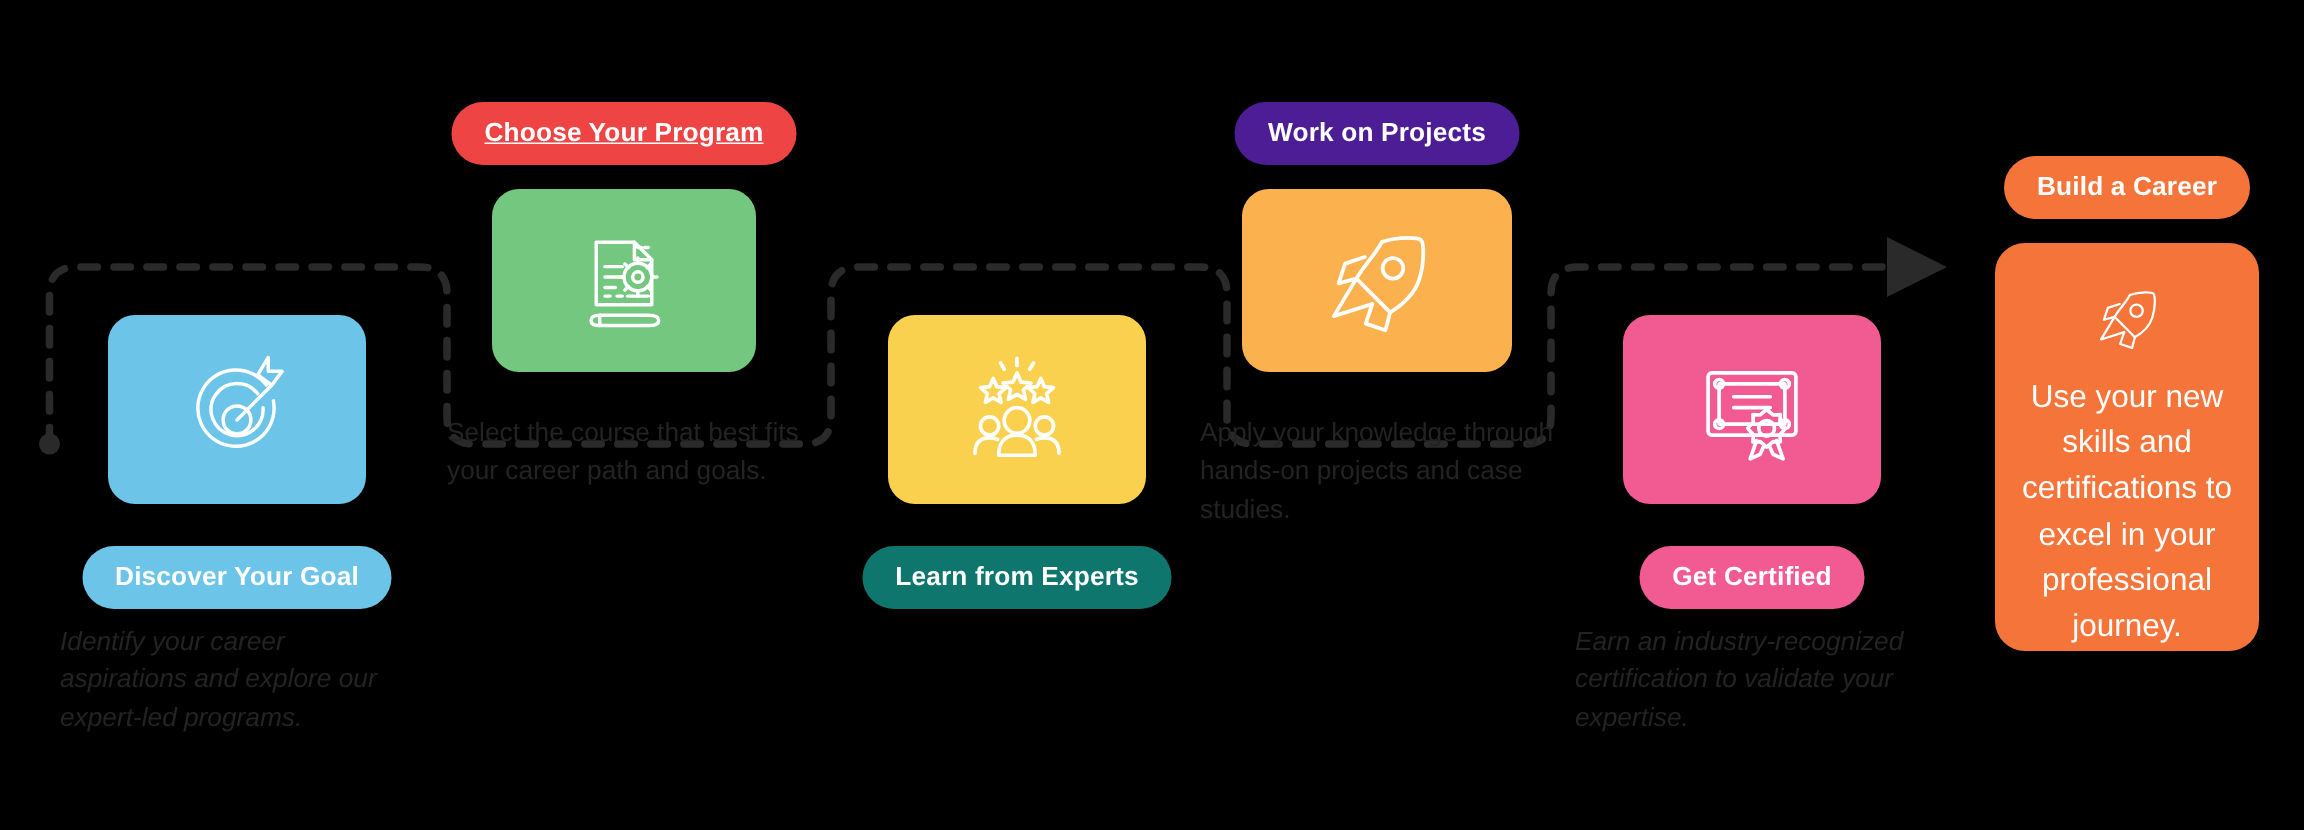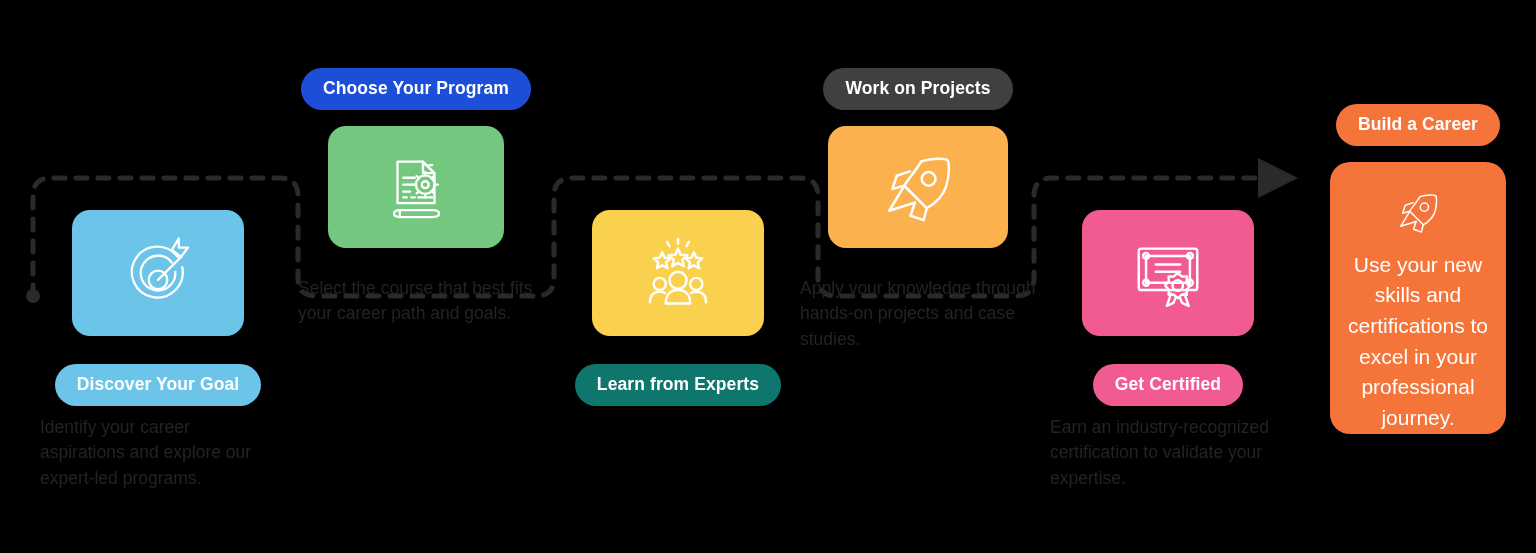--- a/index.html
+++ b/index.html
@@ -72,21 +72,21 @@
     text-align: left;
     color: #232323;
     font-size: 17.5px;
     line-height: 1.48;
     font-weight: 500;
   }
 
   
   .step.low .card  { order: 1; }
   .step.low .pill  { order: 2; margin-top: 28px; }
-  .step.low .desc  { order: 3; }
+  .step.low .desc  { order: 3; font-style: italic; }
 
   .step.high .pill { order: 1; margin-bottom: 16px; }
   .step.high .card { order: 2; }
   .step.high .desc { order: 3; margin-top: 28px; }
 
   
   .step.final .card {
     width: 176px;
     height: 272px;
     flex-direction: column;
@@ -153,21 +153,21 @@
         <circle cx="32" cy="38" r="8"></circle>
         <path d="M32 38 L52 18"></path>
         <path d="M44 12 L52 18 L58 10 L50 10 L50 2 L44 12 Z"></path>
       </svg>
     </div>
     <div class="pill" style="background-color: rgb(108, 196, 232);">Discover Your Goal</div>
     <div class="desc" style="color: rgb(35, 35, 35);">Identify your career aspirations and explore our expert-led programs.</div>
   </div>
 
   <div class="step high" id="step-2">
-    <div class="pill" style="background-color: #1d4ed8;">Choose Your Program</div>
+    <div class="pill" style="background-color: #ef4444; text-decoration: underline;">Choose Your Program</div>
     <div class="card" style="background-color: rgb(116, 199, 127);">
       <svg width="74" height="74" viewBox="0 0 64 64" fill="none" stroke="#ffffff" stroke-width="2" stroke-linecap="round" stroke-linejoin="round">
         <path d="M16 10 L38 10 L48 20 L48 46 L16 46 Z"></path>
         <path d="M38 10 L38 20 L48 20"></path>
         <path d="M21 24 L31 24"></path>
         <path d="M21 30 L31 30"></path>
         <path d="M21 36 L27 36"></path>
         <path d="M21 41 L24 41"></path>
         <path d="M28 41 L31 41"></path>
         <path d="M40 13 L42 13"></path>
@@ -195,21 +195,21 @@
         <circle cx="17" cy="41" r="5"></circle>
         <path d="M9 56 C9 50 12 47.5 17 47.5 C18.7 47.5 20.2 47.8 21.4 48.4"></path>
         <circle cx="47" cy="41" r="5"></circle>
         <path d="M55 56 C55 50 52 47.5 47 47.5 C45.3 47.5 43.8 47.8 42.6 48.4"></path>
       </svg>
     </div>
     <div class="pill" style="background-color: #0f766e;">Learn from Experts</div>
   </div>
 
   <div class="step high" id="step-4">
-    <div class="pill" style="background-color: #404040;">Work on Projects</div>
+    <div class="pill" style="background-color: #4c1d95;">Work on Projects</div>
     <div class="card" style="background-color: rgb(251, 178, 78);">
       <svg width="80" height="80" viewBox="0 0 64 64" fill="none" stroke="#ffffff" stroke-width="2" stroke-linecap="round" stroke-linejoin="round">
         <path d="M34.5 11.5 C44 8.5 54 9 55.5 10.5 C57 12 57.5 22 54.5 31.5 C52.3 38.5 46 45 39 49 L21 31 C25 24 31.5 17.7 34.5 11.5 Z"></path>
         <circle cx="40.5" cy="25.5" r="5.5"></circle>
         <path d="M25.5 19.5 L15 23 L11.5 33.5 L21 31"></path>
         <path d="M39 49 L36.5 58.5 L26 55 L29.5 44.5"></path>
         <path d="M21 31 L9 51 L29.5 44.5"></path>
       </svg>
     </div>
     <div class="desc" style="color: rgb(35, 35, 35);">Apply your knowledge through hands-on projects and case studies.</div>

